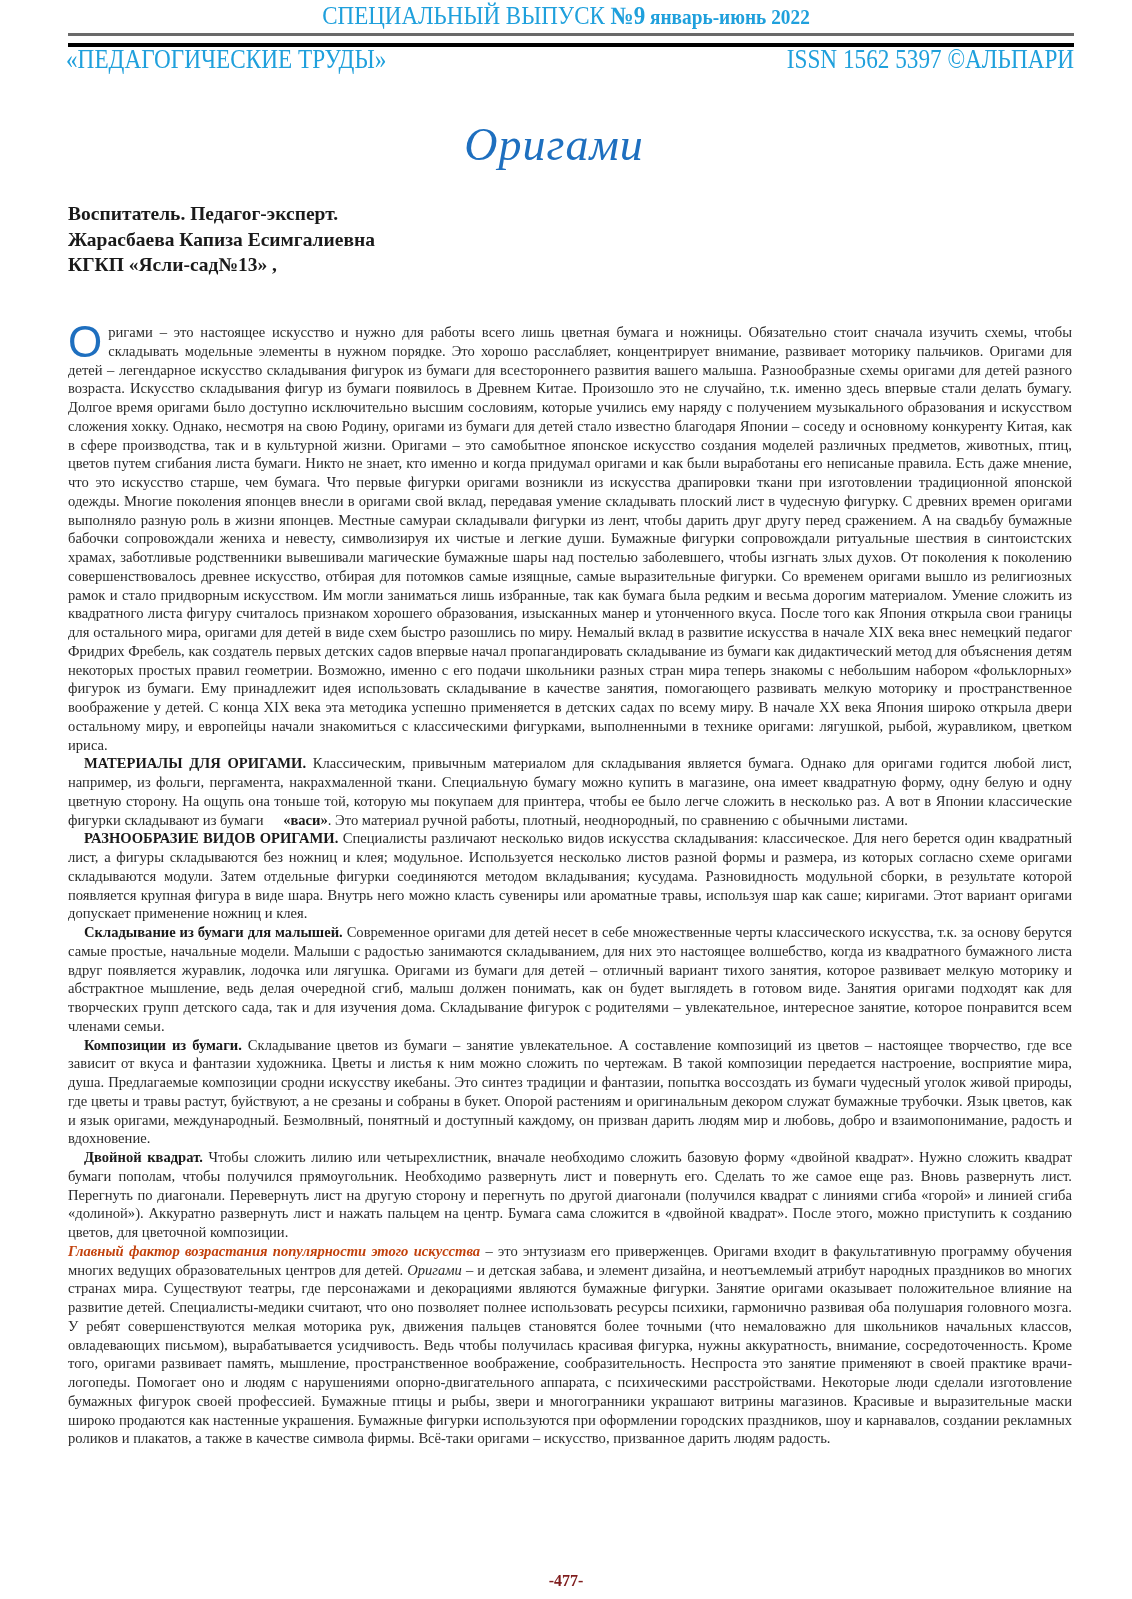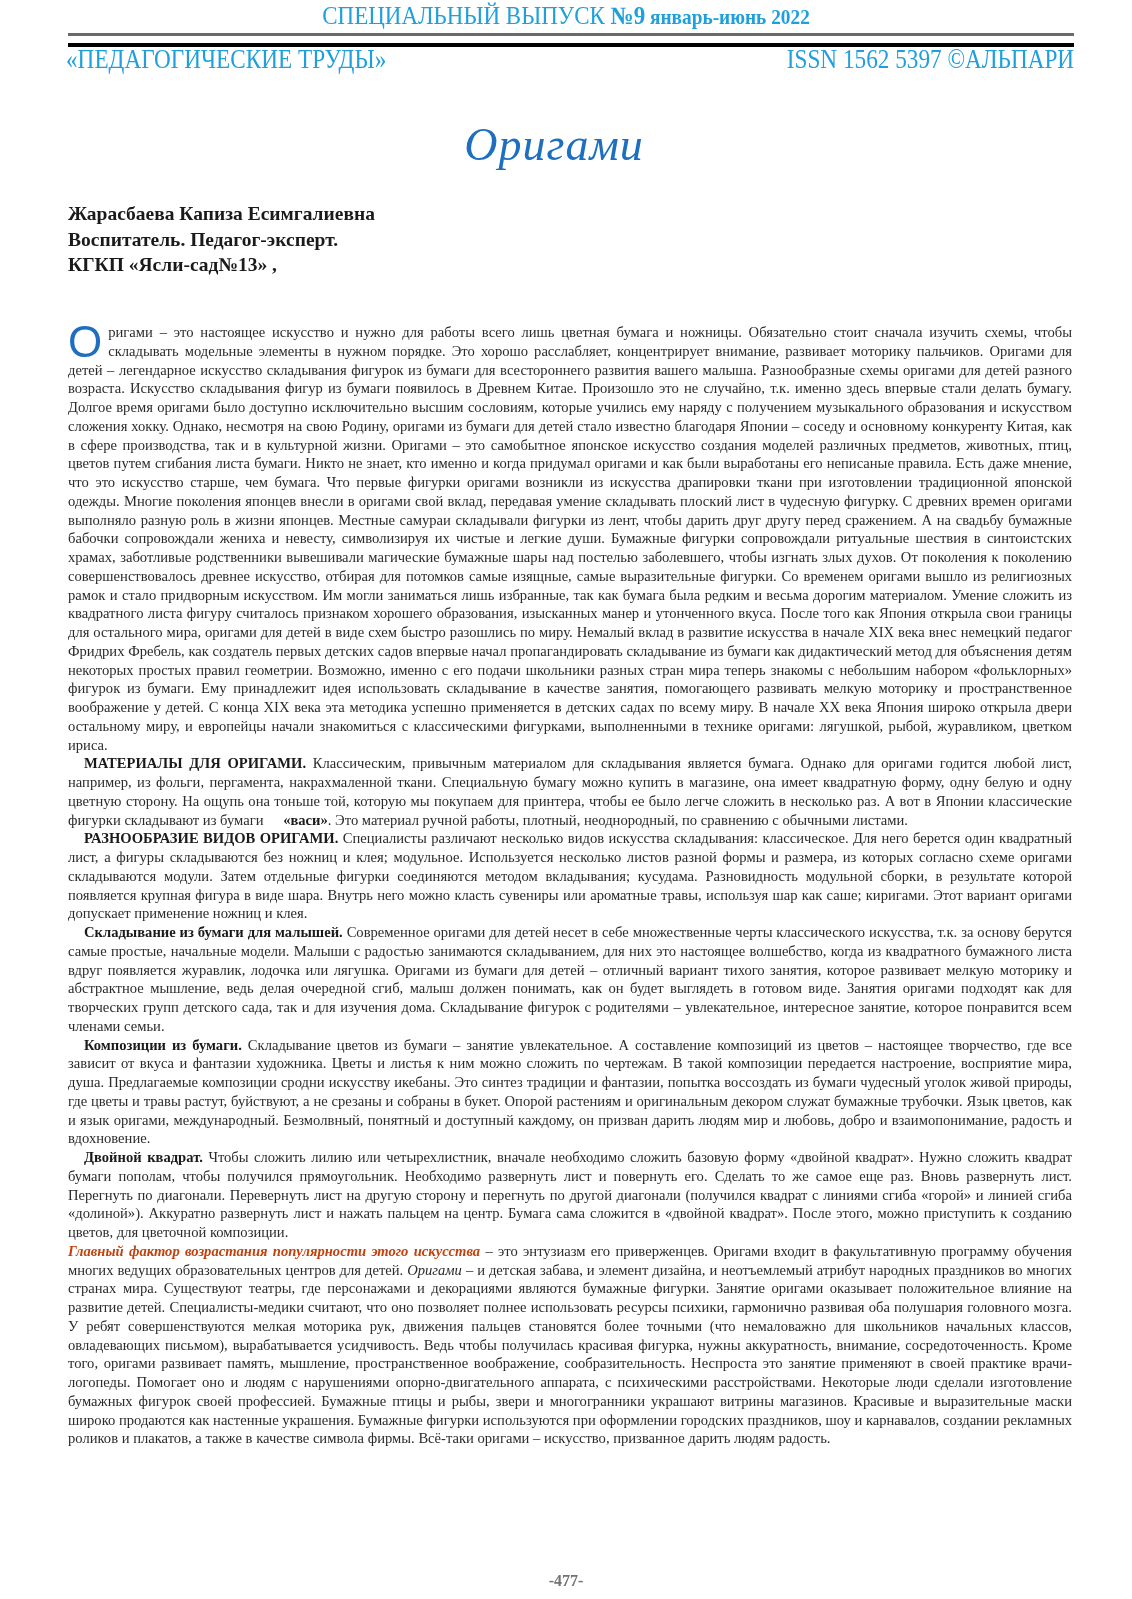--- a/index.html
+++ b/index.html
@@ -13,38 +13,38 @@
   .hdr-right { position: absolute; top: 44px; right: 58px; color: #1fa0dc; font-size: 27px; transform: scaleX(0.86); transform-origin: right top; white-space: nowrap; }
   .title { position: absolute; top: 118px; left: 0; width: 1108px; text-align: center; color: #1e6fbf; font-family: "Liberation Serif", serif; font-style: italic; font-size: 46px; letter-spacing: 1px; }
   .author { position: absolute; top: 201px; left: 68px; font-weight: bold; font-size: 19.5px; line-height: 25.5px; color: #1a1a1a; }
   .author div { white-space: nowrap; }
   .body { position: absolute; top: 323px; left: 68px; width: 1004px; font-size: 14.6px; line-height: 18.75px; text-align: justify; color: #2b2b2b; }
   .body p { margin: 0; }
   .dropcap { float: left; color: #1e6fbf; font-size: 44px; line-height: 34px; margin: 2px 6px 0 0; font-family: "Liberation Sans", sans-serif; }
   .bh { font-weight: bold; color: #1a1a1a; margin-left: 16px; }
   .it { font-style: italic; }
   .bi { font-weight: bold; font-style: italic; color: #c2410c; }
-  .page-num { position: absolute; top: 1572px; left: 0; width: 1132px; text-align: center; font-weight: bold; font-size: 16px; color: #737373; }
+  .page-num { position: absolute; top: 1572px; left: 0; width: 1132px; text-align: center; font-weight: bold; font-size: 16px; color: #7f1d1d; }
 </style>
 </head>
 <body>
 
 <div class="hdr-top">
   <span>СПЕЦИАЛЬНЫЙ ВЫПУСК </span><span class="num">№9</span><span class="small"> январь-июнь </span><span class="small">2022</span>
 </div>
 <div class="rule1"></div>
 <div class="rule2"></div>
 <div class="hdr-left">«ПЕДАГОГИЧЕСКИЕ ТРУДЫ»</div>
 <div class="hdr-right">ISSN 1562 5397 ©АЛЬПАРИ</div>
 
 <div class="title">Оригами</div>
 
 <div class="author">
+  <div>Воспитатель. Педагог-эксперт.</div>
   <div>Жарасбаева Капиза Есимгалиевна</div>
-  <div>Воспитатель. Педагог-эксперт.</div>
   <div>КГКП «Ясли-сад№13» ,</div>
 </div>
 
 <div class="body">
   <p><span class="dropcap">О</span><span>ригами – это настоящее искусство и нужно для работы всего лишь цветная бумага и ножницы. Обязательно стоит сначала изучить схемы, чтобы складывать модельные элементы в нужном порядке. Это хорошо расслабляет, концентрирует внимание, развивает моторику пальчиков. Оригами для детей – легендарное искусство складывания фигурок из бумаги для всестороннего развития вашего малыша. Разнообразные схемы оригами для детей разного возраста. Искусство складывания фигур из бумаги появилось в Древнем Китае. Произошло это не случайно, т.к. именно здесь впервые стали делать бумагу. Долгое время оригами было доступно исключительно высшим сословиям, которые учились ему наряду с получением музыкального образования и искусством сложения хокку. Однако, несмотря на свою Родину, оригами из бумаги для детей стало известно благодаря Японии – соседу и основному конкуренту Китая, как в сфере производства, так и в культурной жизни. Оригами – это самобытное японское искусство создания моделей различных предметов, животных, птиц, цветов путем сгибания листа бумаги. Никто не знает, кто именно и когда придумал оригами и как были выработаны его неписаные правила. Есть даже мнение, что это искусство старше, чем бумага. Что первые фигурки оригами возникли из искусства драпировки ткани при изготовлении традиционной японской одежды. Многие поколения японцев внесли в оригами свой вклад, передавая умение складывать плоский лист в чудесную фигурку. С древних времен оригами выполняло разную роль в жизни японцев. Местные самураи складывали фигурки из лент, чтобы дарить друг другу перед сражением. А на свадьбу бумажные бабочки сопровождали жениха и невесту, символизируя их чистые и легкие души. Бумажные фигурки сопровождали ритуальные шествия в синтоистских храмах, заботливые родственники вывешивали магические бумажные шары над постелью заболевшего, чтобы изгнать злых духов. От поколения к поколению совершенствовалось древнее искусство, отбирая для потомков самые изящные, самые выразительные фигурки. Со временем оригами вышло из религиозных рамок и стало придворным искусством. Им могли заниматься лишь избранные, так как бумага была редким и весьма дорогим материалом. Умение сложить из квадратного листа фигуру считалось признаком хорошего образования, изысканных манер и утонченного вкуса. После того как Япония открыла свои границы для остального мира, оригами для детей в виде схем быстро разошлись по миру. Немалый вклад в развитие искусства в начале XIX века внес немецкий педагог Фридрих Фребель, как создатель первых детских садов впервые начал пропагандировать складывание из бумаги как дидактический метод для объяснения детям некоторых простых правил геометрии. Возможно, именно с его подачи школьники разных стран мира теперь знакомы с небольшим набором «фольклорных» фигурок из бумаги. Ему принадлежит идея использовать складывание в качестве занятия, помогающего развивать мелкую моторику и пространственное воображение у детей. С конца XIX века эта методика успешно применяется в детских садах по всему миру. В начале XX века Япония широко открыла двери остальному миру, и европейцы начали знакомиться с классическими фигурками, выполненными в технике оригами: лягушкой, рыбой, журавликом, цветком ириса.</span></p>
 
   <p><span class="bh">МАТЕРИАЛЫ ДЛЯ ОРИГАМИ.</span><span> Классическим, привычным материалом для складывания является бумага. Однако для оригами годится любой лист, например, из фольги, пергамента, накрахмаленной ткани. Специальную бумагу можно купить в магазине, она имеет квадратную форму, одну белую и одну цветную сторону. На ощупь она тоньше той, которую мы покупаем для принтера, чтобы ее было легче сложить в несколько раз. А вот в Японии классические фигурки складывают из бумаги </span><span class="bh">«васи»</span><span>. Это материал ручной работы, плотный, неоднородный, по сравнению с обычными листами.</span></p>
 
   <p><span class="bh">РАЗНООБРАЗИЕ ВИДОВ ОРИГАМИ.</span><span> Специалисты различают несколько видов искусства складывания: классическое. Для него берется один квадратный лист, а фигуры складываются без ножниц и клея; модульное. Используется несколько листов разной формы и размера, из которых согласно схеме оригами складываются модули. Затем отдельные фигурки соединяются методом вкладывания; кусудама. Разновидность модульной сборки, в результате которой появляется крупная фигура в виде шара. Внутрь него можно класть сувениры или ароматные травы, используя шар как саше; киригами. Этот вариант оригами допускает применение ножниц и клея.</span></p>
 

